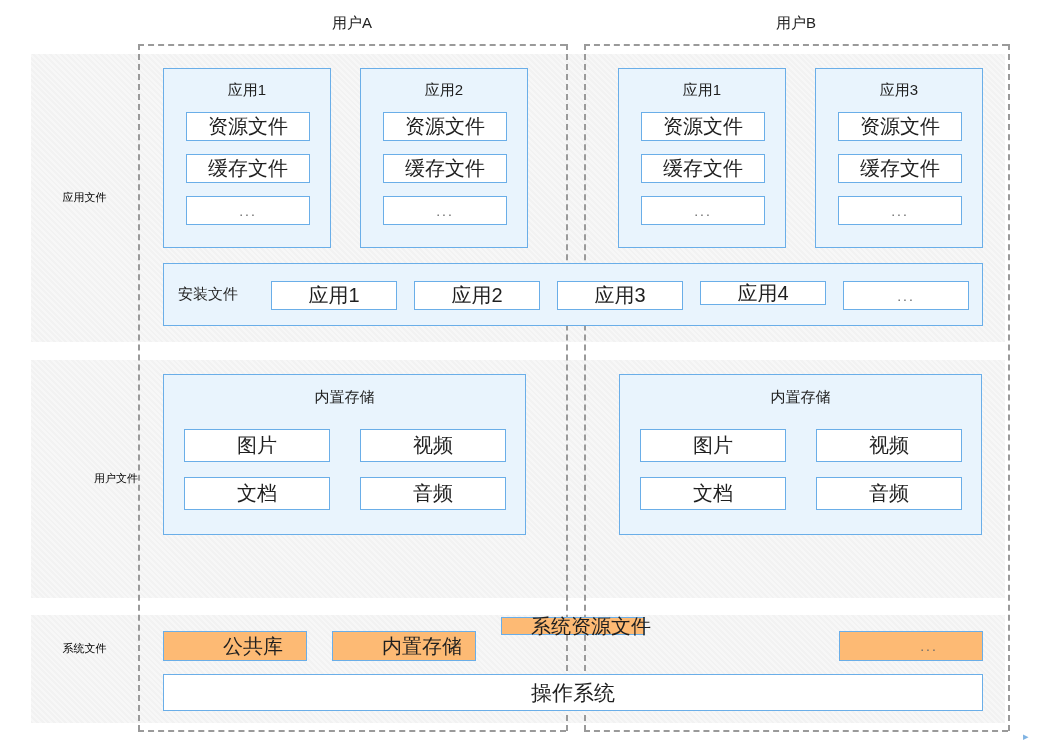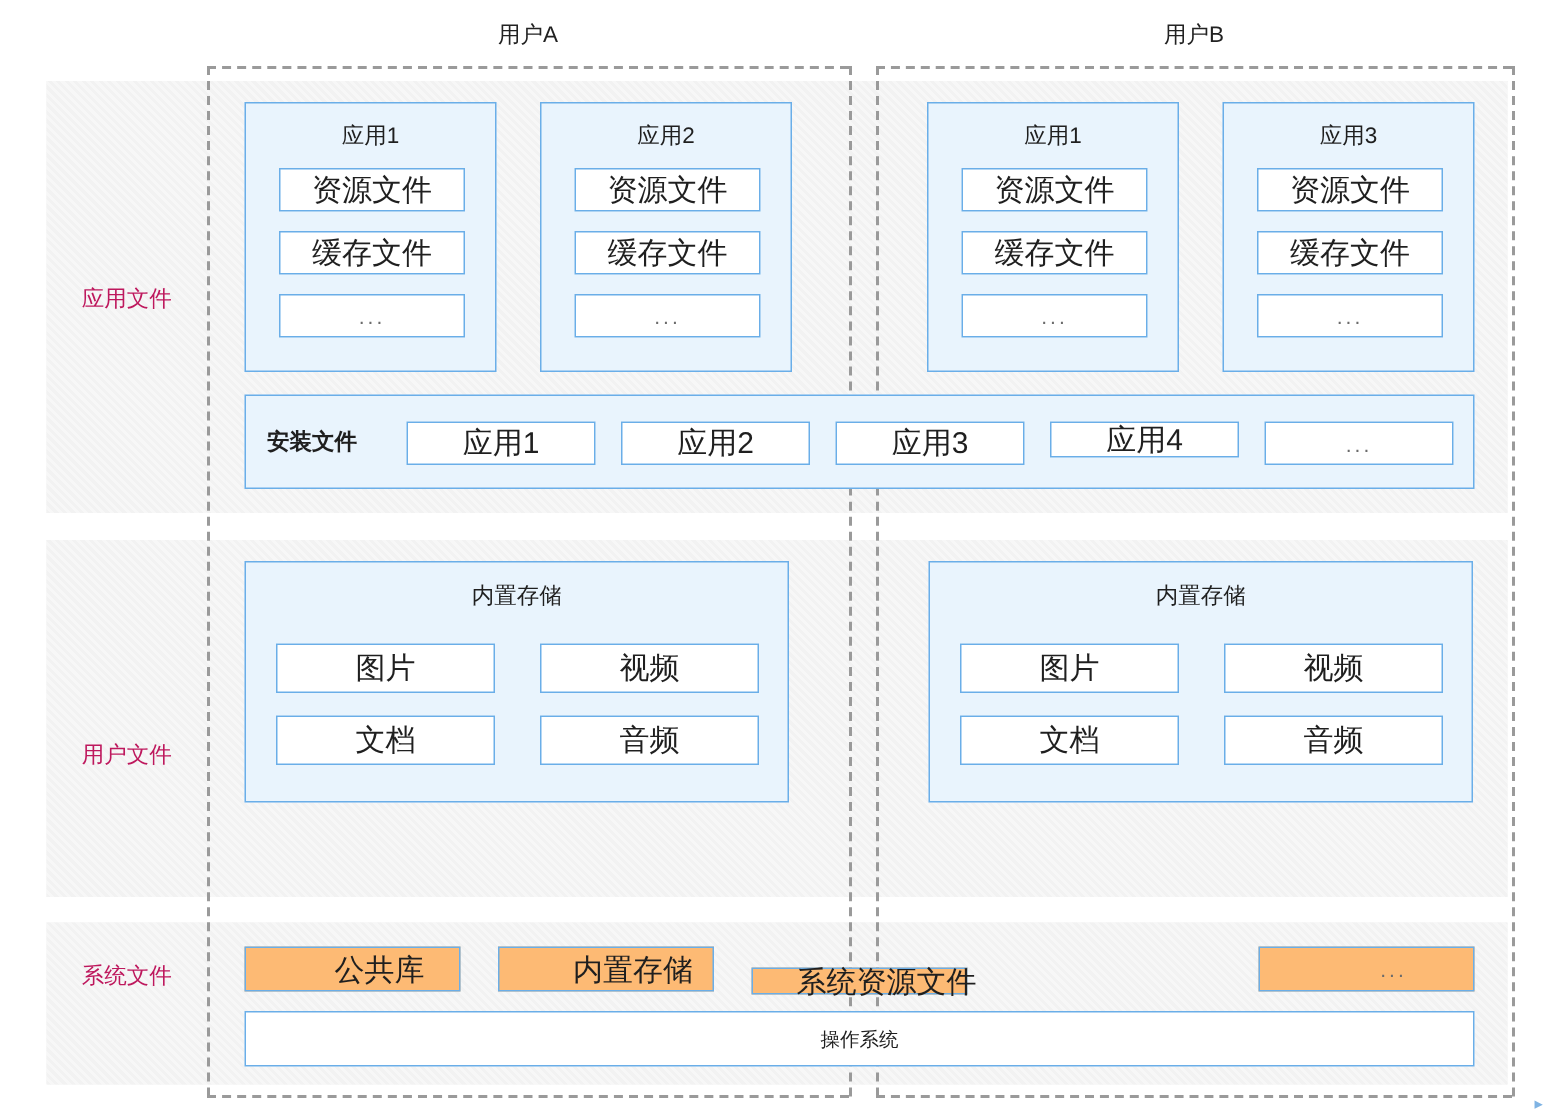--- a/index.html
+++ b/index.html
@@ -64,26 +64,26 @@
   }
   #band-app  { top: 54px;  height: 288px; }
   #band-user { top: 360px; height: 238px; }
   #band-sys  { top: 615px; height: 108px; }
 
   .band-label {
     position: absolute;
     left: 31px;
     width: 107px;
     text-align: center;
-    font-size: 15px;
-    color: #be185d;
+    font-size: 11px;
+    color: #000000;
     white-space: nowrap;
   }
   #label-app  { top: 190px; }
-  #label-user { top: 494px; }
+  #label-user { top: 471px; text-align: right; }
   #label-sys  { top: 641px; }
 
   
   .panel {
     position: absolute;
     background: #e9f4fd;
     border: 1px solid #6aaee8;
     box-sizing: border-box;
   }
   .panel-title {
@@ -117,21 +117,21 @@
     box-sizing: border-box;
   }
   .bar-white {
     position: absolute;
     background: #ffffff;
     border: 1px solid #6aaee8;
     box-sizing: border-box;
     display: flex;
     align-items: center;
     justify-content: center;
-    font-size: 13px;
+    font-size: 21px;
     color: #1f1f1f;
   }
   .bar-caption {
     position: absolute;
     font-size: 15px;
     color: #1f1f1f;
     white-space: nowrap;
   }
   .bar-center-caption {
     position: absolute;
@@ -201,21 +201,21 @@
   </div>
 
   <div class="panel" style="left:815px; top:68px; width:168px; height:180px;">
     <div class="panel-title" style="top:12px;">应用3</div>
     <div class="chip" style="left:22px; top:43px; width:124px; height:29px;">资源文件</div>
     <div class="chip" style="left:22px; top:85px; width:124px; height:29px;">缓存文件</div>
     <div class="chip ellipsis" style="left:22px; top:127px; width:124px; height:29px;">...</div>
   </div>
 
   <div class="bar" style="left:163px; top:263px; width:820px; height:63px;">
-    <div class="bar-caption" style="left:14px; top:21px;font-weight:bold;">安装文件</div>
+    <div class="bar-caption" style="left:14px; top:21px;">安装文件</div>
     <div class="chip" style="left:107px; top:17px; width:126px; height:29px;">应用1</div>
     <div class="chip" style="left:250px; top:17px; width:126px; height:29px;">应用2</div>
     <div class="chip" style="left:393px; top:17px; width:126px; height:29px;">应用3</div>
     <div class="chip" style="left:536px; top:17px; width:126px; height:24px;">应用4</div>
     <div class="chip ellipsis" style="left:679px; top:17px; width:126px; height:29px;">...</div>
   </div>
 
   <div class="panel" style="left:163px; top:374px; width:363px; height:161px;">
     <div class="panel-title" style="top:13px;">内置存储</div>
     <div class="chip" style="left:20px; top:54px; width:146px; height:33px;">图片</div>
@@ -228,21 +228,21 @@
     <div class="panel-title" style="top:13px;">内置存储</div>
     <div class="chip" style="left:20px; top:54px; width:146px; height:33px;">图片</div>
     <div class="chip" style="left:196px; top:54px; width:146px; height:33px;">视频</div>
     <div class="chip" style="left:20px; top:102px; width:146px; height:33px;">文档</div>
     <div class="chip" style="left:196px; top:102px; width:146px; height:33px;">音频</div>
   </div>
 
 
   <div class="chip fill-blue" style="left:163px; top:631px; width:144px; height:30px;">公共库</div>
   <div class="chip fill-blue" style="left:332px; top:631px; width:144px; height:30px;">内置存储</div>
-  <div class="chip fill-blue" style="left:501px; top:617px; width:144px; height:18px;margin-top:28px;">系统资源文件</div>
+  <div class="chip fill-blue" style="left:501px; top:617px; width:144px; height:18px;">系统资源文件</div>
   <div class="chip fill-blue ellipsis" style="left:839px; top:631px; width:144px; height:30px;">...</div>
 
   <div class="bar-white" style="left:163px; top:674px; width:820px; height:37px;">
     <span>操作系统</span>
   </div>
 
   <div id="corner-mark">▸</div>
 
 </div>
 

